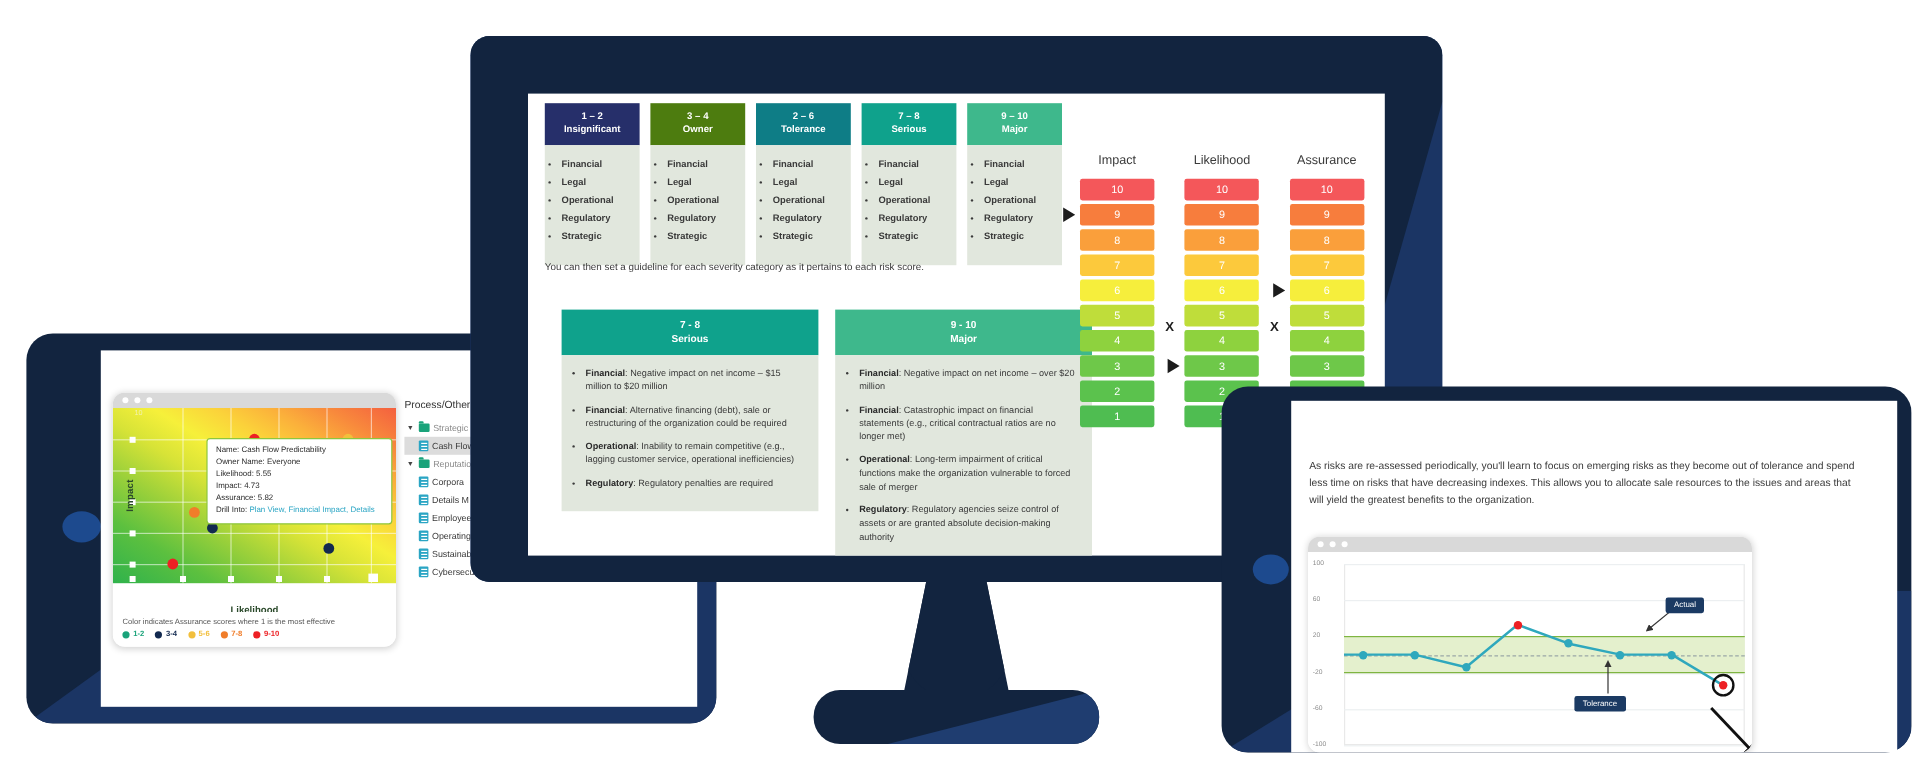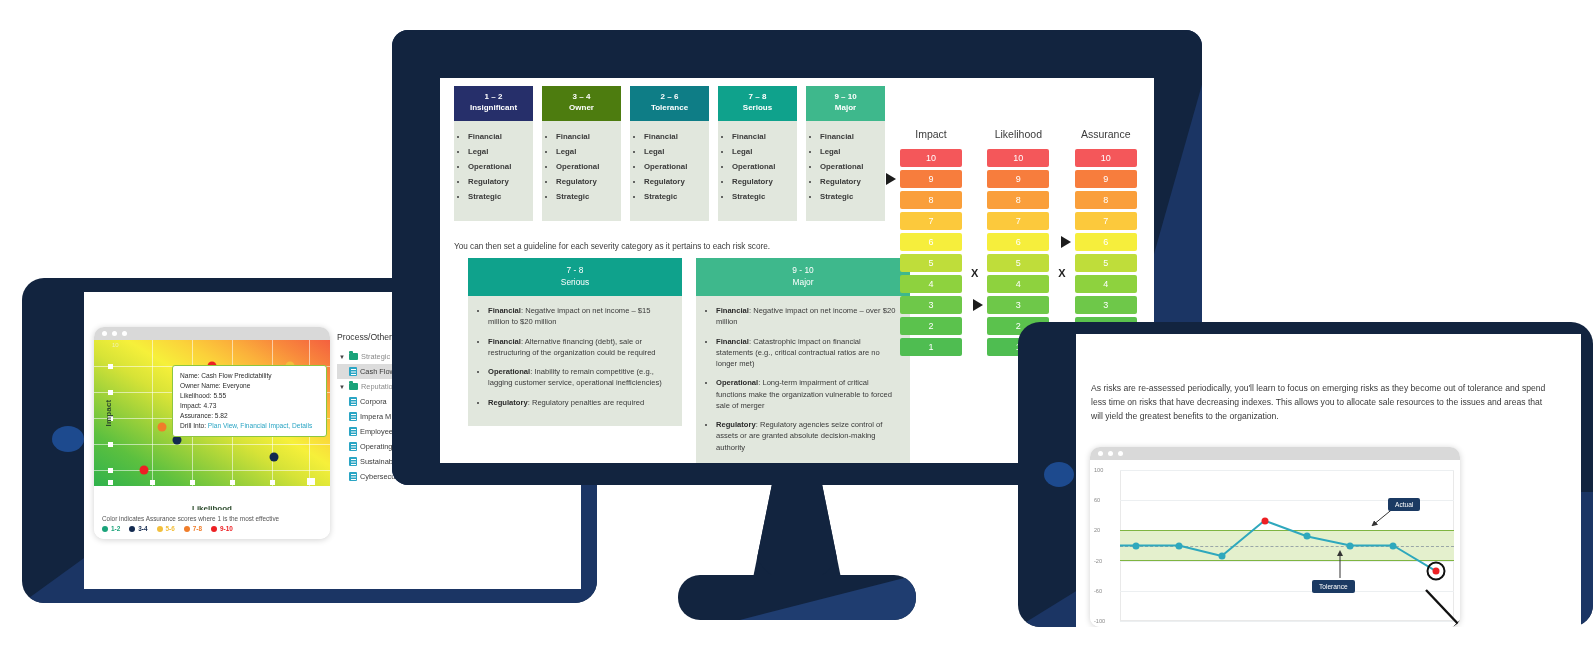--- a/index.html
+++ b/index.html
@@ -167,29 +167,29 @@
     color: #fff; text-align: center; padding: 6px 2px 7px;
     font-size: 8px; font-weight: bold; line-height: 1.35;
   }
   .sev .bd {
     background: #e1e7dd; padding: 8px 6px 16px;
     font-size: 7.8px; font-weight: bold; color: #3a3a3a; line-height: 1.95;
   }
   .sev .bd li { margin-left: 8px; }
 
   .guideline {
-    position: absolute; left: 14px; top: 164px;
+    position: absolute; left: 14px; top: 140px;
     font-size: 8.2px; color: #3b3b3b;
   }
 
   .detail-wrap { position: absolute; left: 28px; top: 180px; display: flex; gap: 14px; }
   .detail { width: 214px; }
   .detail .hd {
     color: #fff; text-align: center; padding: 7px 2px 8px;
-    font-size: 8.4px; font-weight: normal; line-height: 1.38;
+    font-size: 8.4px; font-weight: bold; line-height: 1.38;
   }
   .detail .bd { background: #e1e7dd; padding: 9px 10px 10px; }
   .detail li {
     font-size: 7.6px; color: #3a3a3a; line-height: 1.48;
     margin: 0 0 8px 10px;
   }
   .detail li b { color: #2b2b2b; }
 
   
   .score-cols { position: absolute; left: 460px; top: 50px; display: flex; align-items: flex-start; }
@@ -372,21 +372,21 @@
               <span class="muted">Reputation</span>
             </div>
             <div class="trow ind2">
               <span class="caret"></span>
               <span class="ic-doc"></span>
               <span class="">Corpora</span>
             </div>
             <div class="trow ind2">
               <span class="caret"></span>
               <span class="ic-doc"></span>
-              <span class="">Impera M</span>
+              <span class="">Details M</span>
             </div>
             <div class="trow ind0">
               <span class="caret"></span>
               <span class="ic-doc"></span>
               <span class="">Employee Sa</span>
             </div>
             <div class="trow ind0">
               <span class="caret"></span>
               <span class="ic-doc"></span>
               <span class="">Operating Ex</span>

